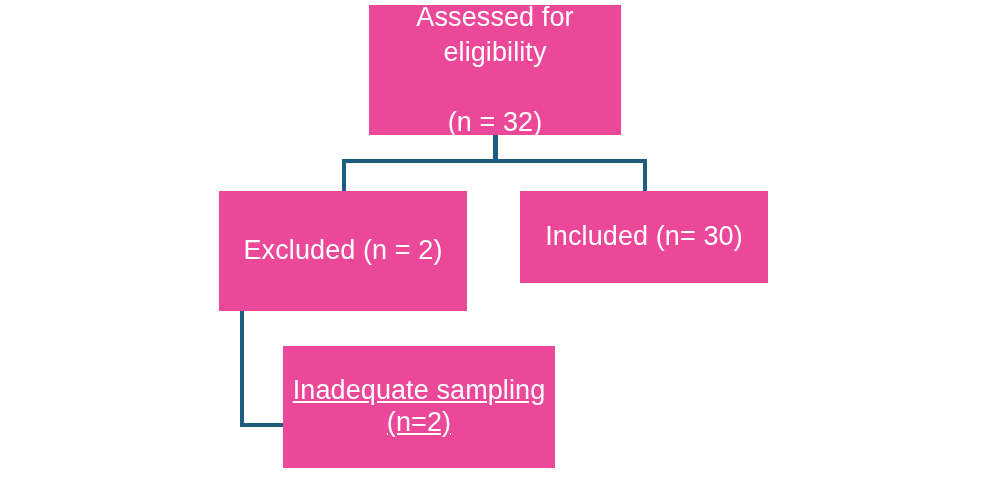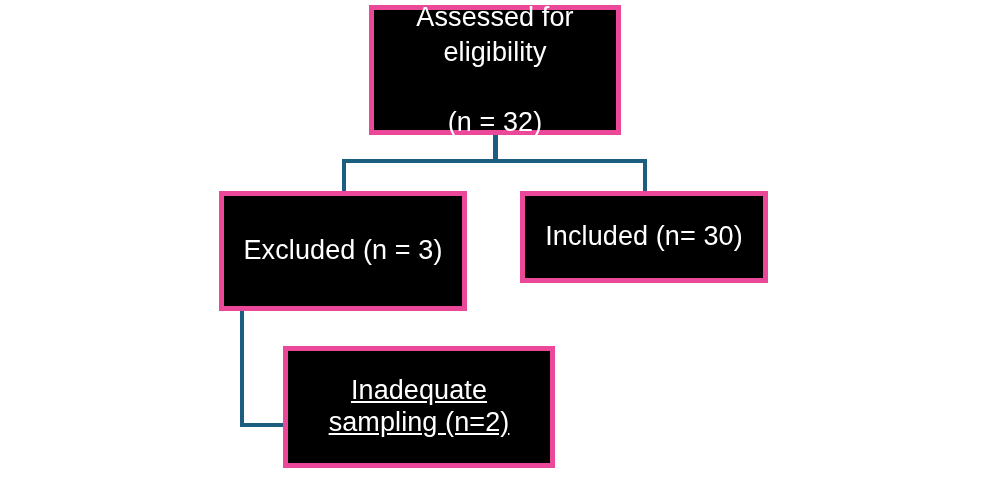--- a/index.html
+++ b/index.html
@@ -14,22 +14,22 @@
   #flow-canvas {
     position: relative;
     width: 986px;
     height: 491px;
     background: #ffffff;
     overflow: hidden;
   }
   .node {
     position: absolute;
     box-sizing: border-box;
-    background: #000000;
-    border: 5px solid #ec4899;
+    background: #ec4899;
+    border: 1px solid #ec4899;
     color: #ffffff;
     display: flex;
     align-items: center;
     justify-content: center;
     text-align: center;
     font-size: 27px;
     line-height: 1.18;
     letter-spacing: 0.1px;
     font-weight: 400;
     padding: 20px 8px;
@@ -123,21 +123,21 @@
 
 (n = 32)</span>
   </div>
 
   <div class="connector" id="conn-stem-vertical"></div>
   <div class="connector" id="conn-split-horizontal"></div>
   <div class="connector" id="conn-left-drop"></div>
   <div class="connector" id="conn-right-drop"></div>
 
   <div class="node" id="node-excluded">
-    <span class="node-text">Excluded (n = 3)</span>
+    <span class="node-text">Excluded (n = 2)</span>
   </div>
 
   <div class="node" id="node-included">
     <span class="node-text">Included (n= 30)</span>
   </div>
 
   <div class="connector" id="conn-excluded-drop"></div>
   <div class="connector" id="conn-excluded-elbow"></div>
 
   <div class="node" id="node-inadequate">

